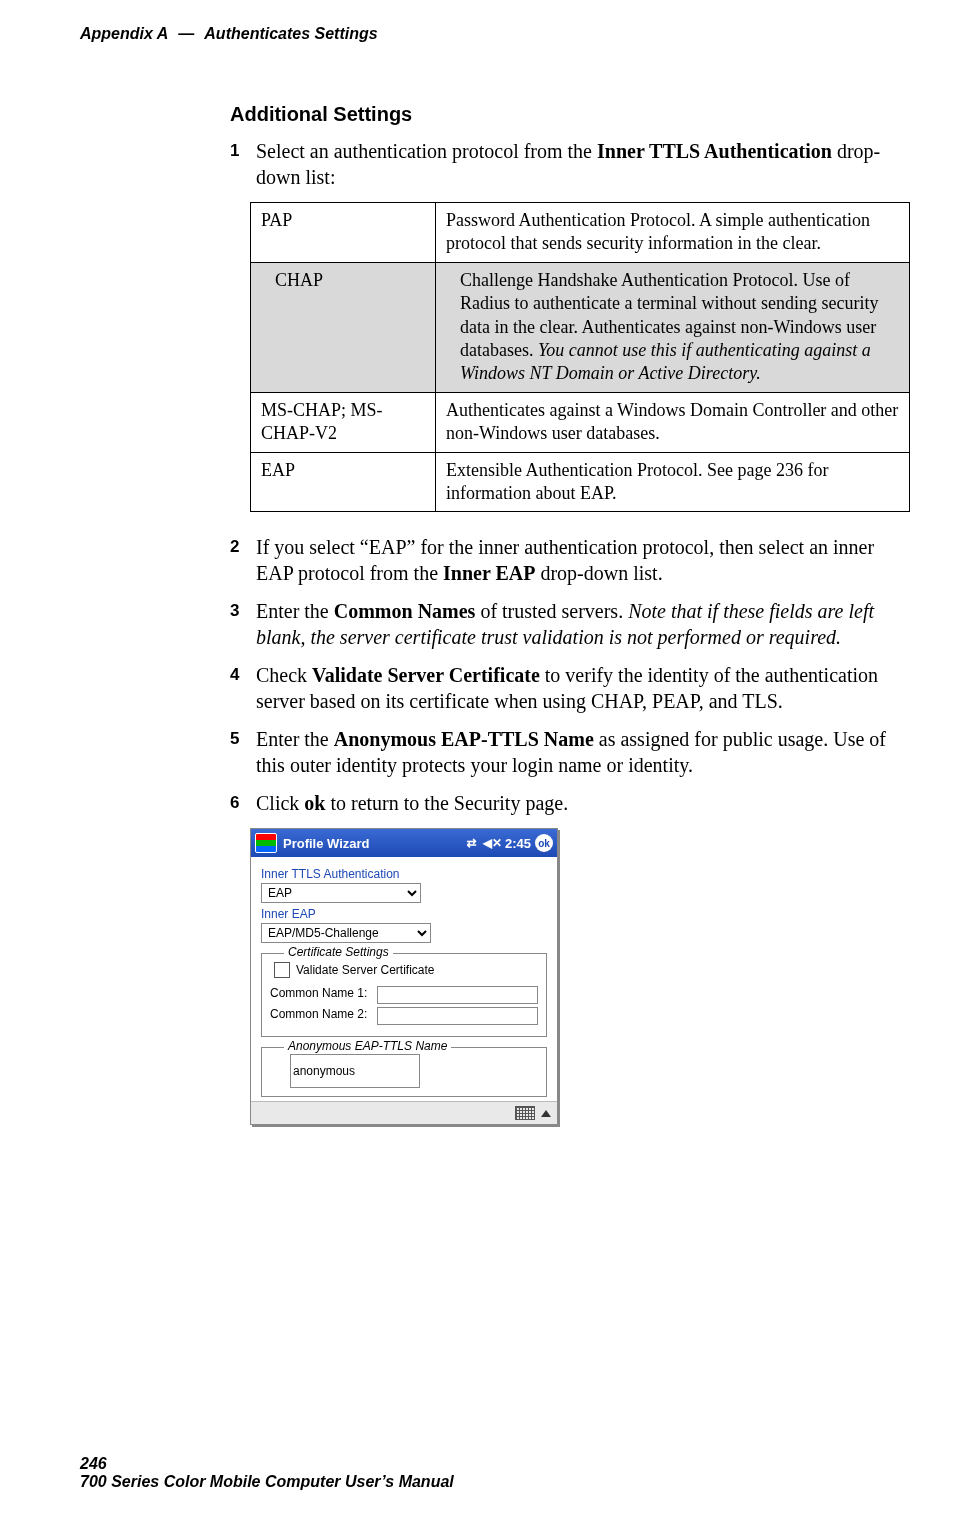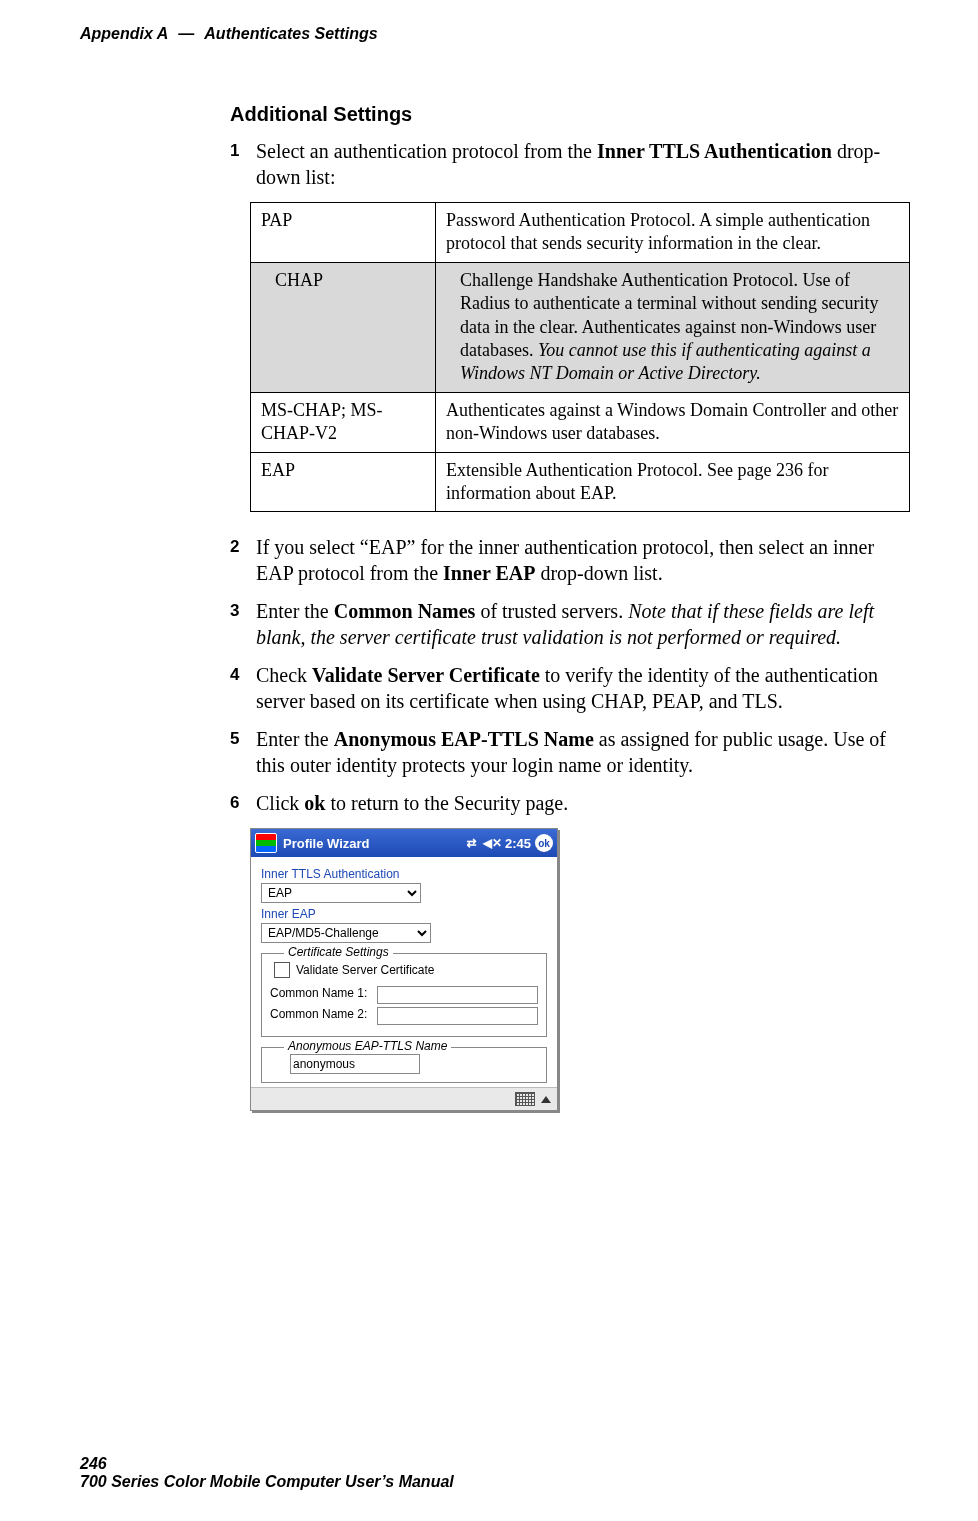--- a/index.html
+++ b/index.html
@@ -145,21 +145,21 @@
     font-style: italic;
   }
   .pda .cb-row { display: flex; align-items: center; margin: 2px 0 8px 4px; }
   .pda .cb {
     width: 14px; height: 14px; border: 1px solid #555; margin-right: 6px;
     background: #fff;
   }
   .pda .form-row { display: flex; align-items: flex-start; margin: 3px 0; }
   .pda .form-row .flabel { width: 110px; font-size: 12px; }
   .pda .form-row input { flex: 1; height: 18px; }
-  .pda .anon-row input { width: 130px; height: 20px; margin-left: 20px; }
+  .pda .anon-row input { width: 130px; height: 34px; margin-left: 20px; }
   .pda .bottombar {
     height: 22px;
     border-top: 1px solid #bbb;
     background: #e9e9e9;
     display: flex;
     justify-content: flex-end;
     align-items: center;
     padding: 0 6px;
     gap: 6px;
   }

